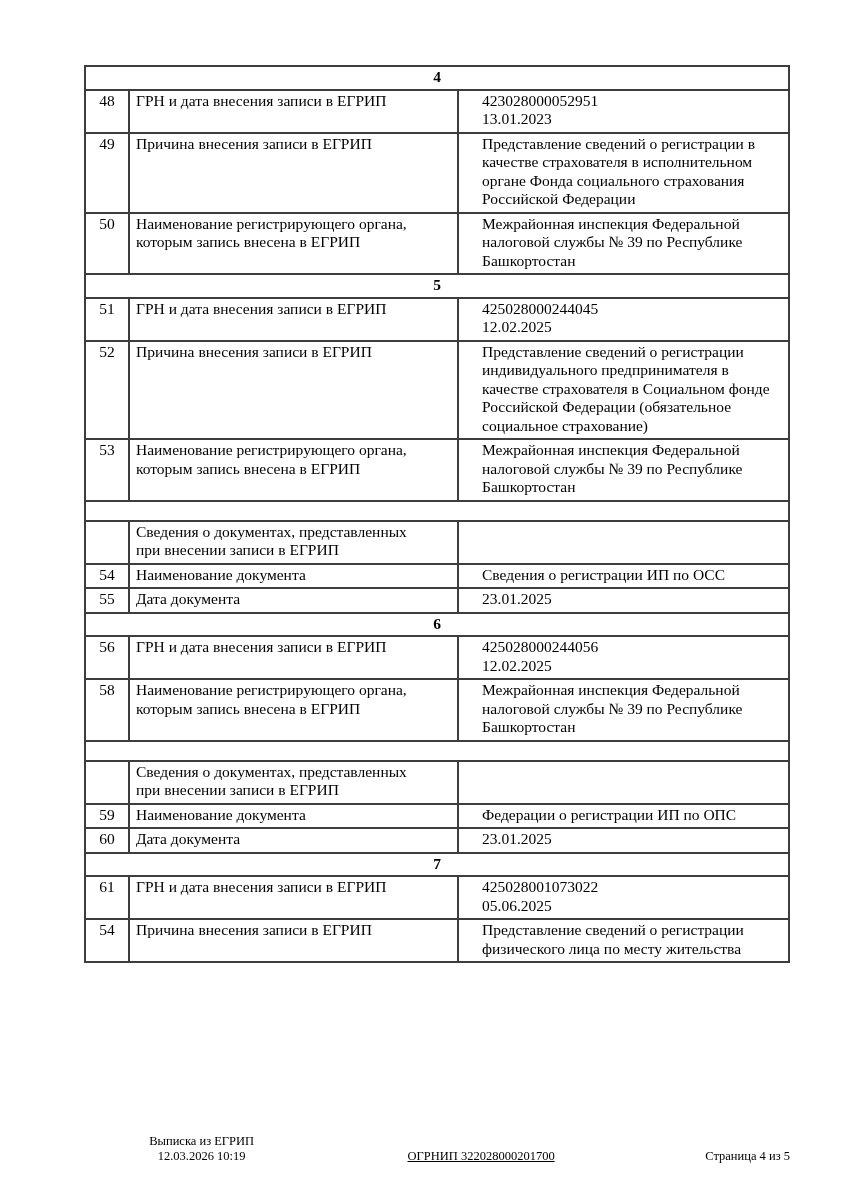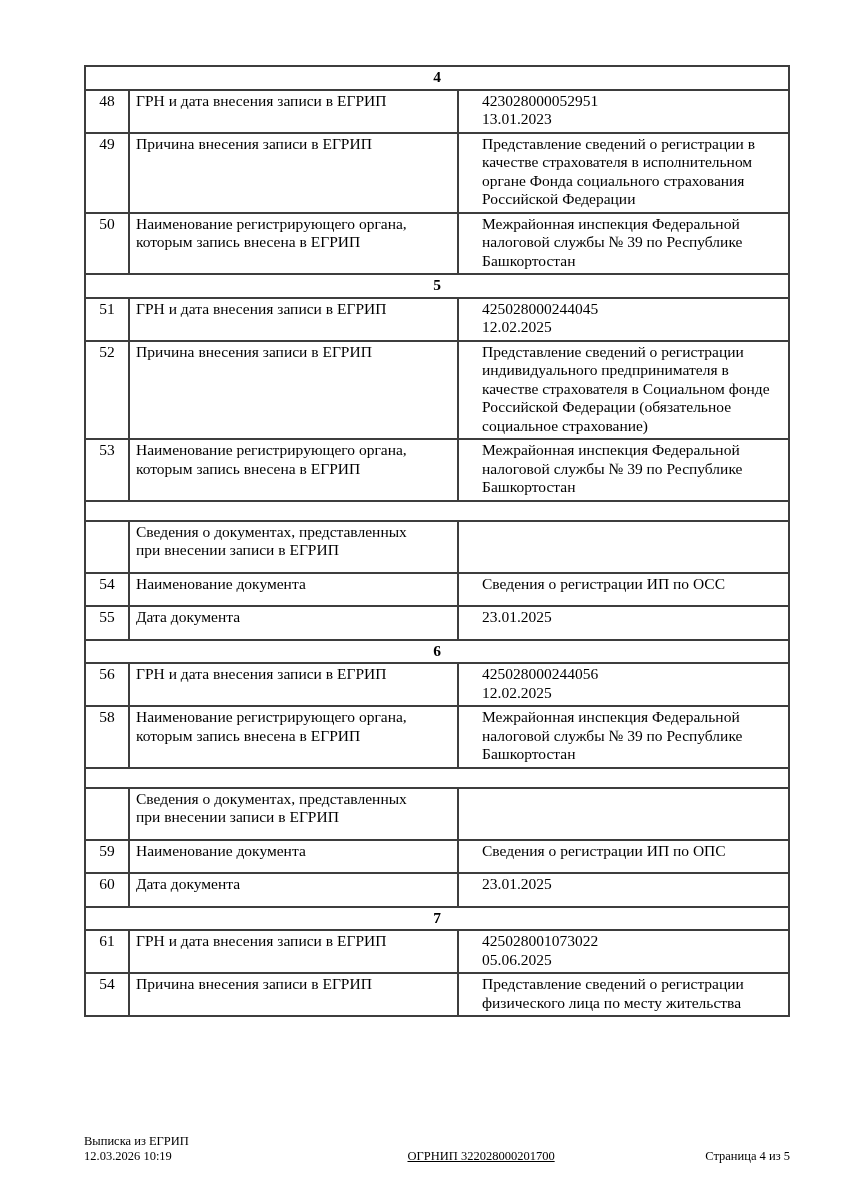--- a/index.html
+++ b/index.html
@@ -35,21 +35,21 @@
     vertical-align: top;
     white-space: pre-line;
     overflow: hidden;
   }
   td.cell-num {
     text-align: center;
     padding: 1px 2px 2px 2px;
     font-family: Liberation Serif, serif;
   }
   td.cell-label {
-    padding: 1px 4px 12px 6px;
+    padding: 1px 4px 3px 6px;
   }
   td.cell-value {
     padding: 1px 4px 3px 23px;
   }
   tr.section-row td {
     text-align: center;
     font-weight: bold;
     padding: 1px 0 2px 0;
     white-space: normal;
   }
@@ -60,21 +60,21 @@
   .footer {
     position: absolute;
     left: 84px;
     top: 1134px;
     width: 706px;
     display: flex;
     align-items: flex-end;
     font-size: 12.5px;
     line-height: 14.5px;
   }
-  .footer .f-left  { flex: 1; text-align: left; }
+  .footer .f-left  { flex: 1; text-align: center; }
   .footer .f-center{ flex: 1; text-align: right; text-decoration: underline; }
   .footer .f-right { flex: 1; text-align: right; }
 </style>
 </head>
 <body>
 
 <div class="page">
 
   <table class="records">
     <colgroup>
@@ -175,21 +175,21 @@
         </tr>
         <tr class="data-row">
           <td class="cell-num"></td>
           <td class="cell-label">Сведения о документах, представленных
 при внесении записи в ЕГРИП</td>
           <td class="cell-value"></td>
         </tr>
         <tr class="data-row">
           <td class="cell-num">59</td>
           <td class="cell-label">Наименование документа</td>
-          <td class="cell-value">Сведения о регистрации ИП по ОПС</td>
+          <td class="cell-value">Федерации о регистрации ИП по ОПС</td>
         </tr>
         <tr class="data-row">
           <td class="cell-num">60</td>
           <td class="cell-label">Дата документа</td>
           <td class="cell-value">23.01.2025</td>
         </tr>
         <tr class="section-row">
           <td colspan="3">7</td>
         </tr>
         <tr class="data-row">

